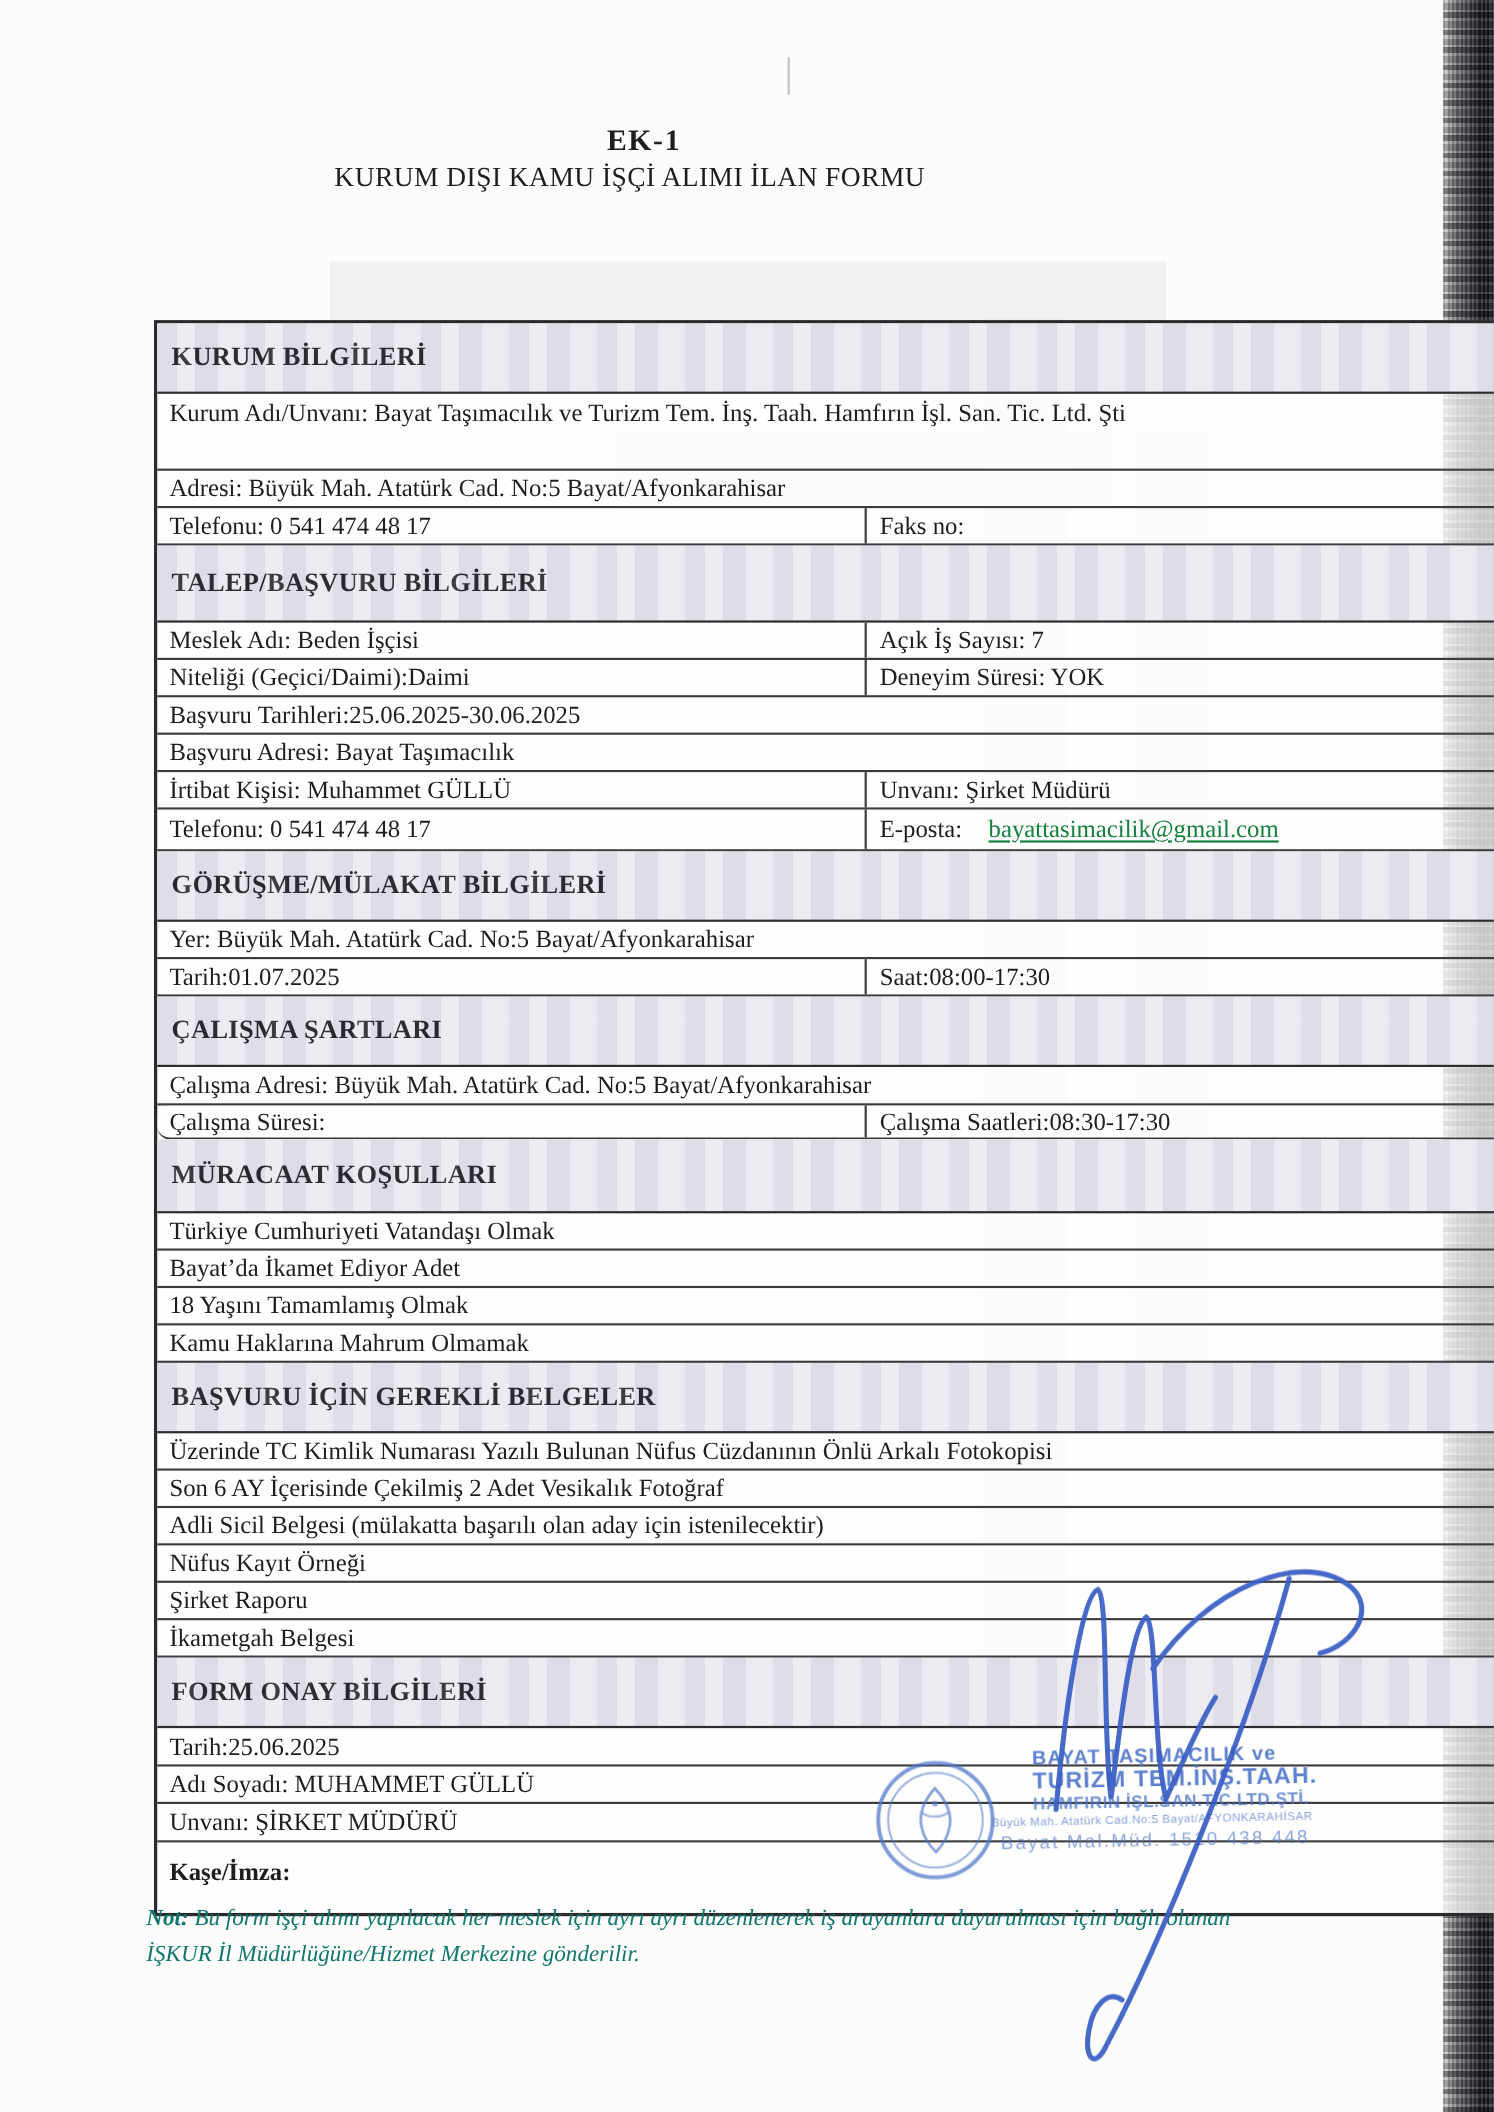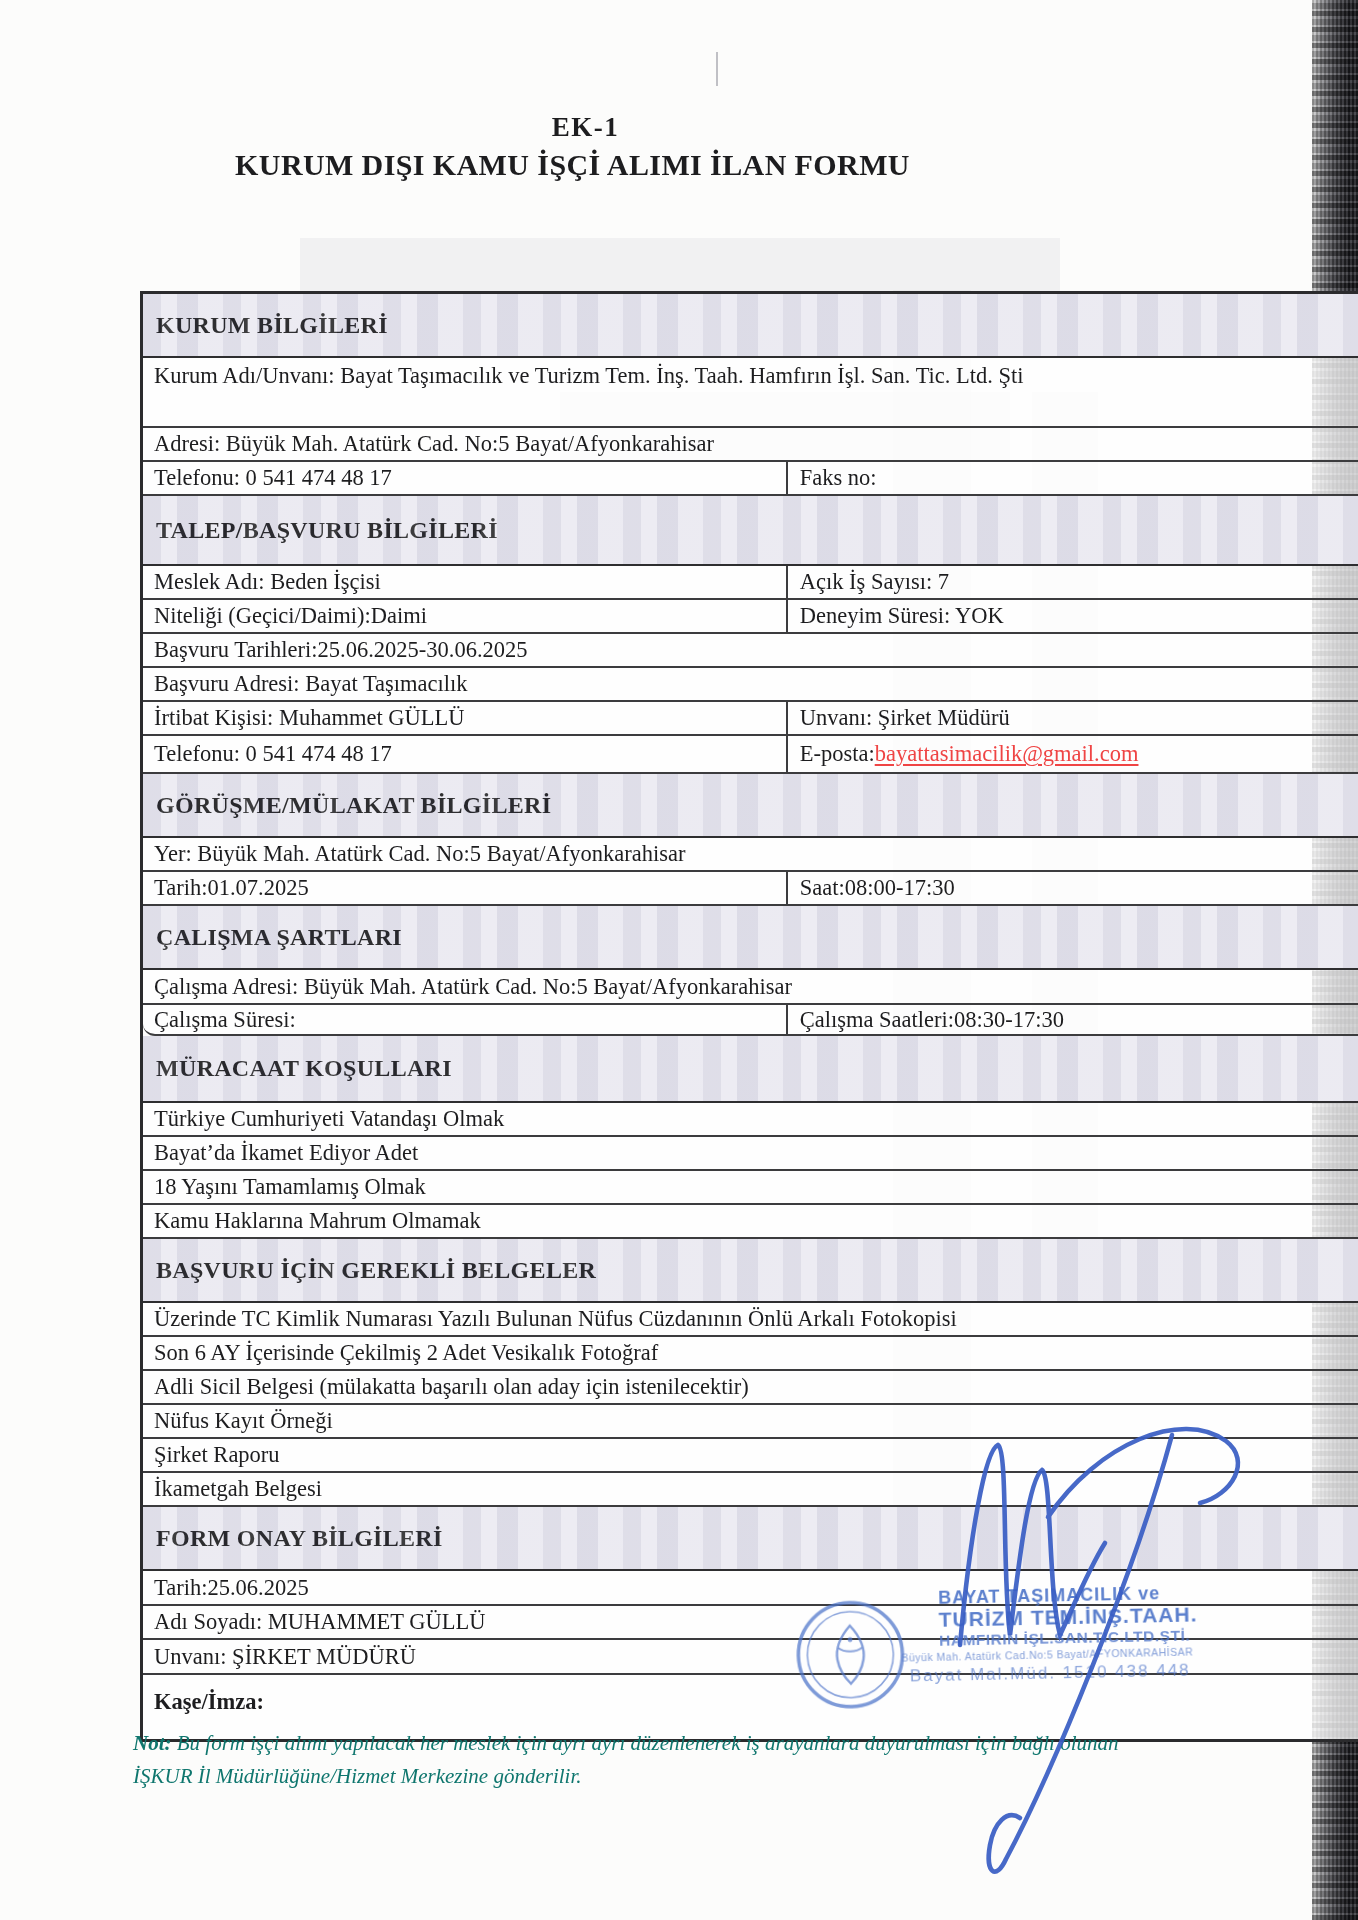--- a/index.html
+++ b/index.html
@@ -22,21 +22,21 @@
     position:absolute;right:0;top:0;width:46px;height:1920px;pointer-events:none;
     background:
       repeating-linear-gradient(0deg, rgba(0,0,0,0.38) 0 5px, rgba(255,255,255,0.10) 5px 7px, rgba(0,0,0,0.20) 7px 13px, rgba(255,255,255,0.06) 13px 16px),
       repeating-linear-gradient(90deg, rgba(0,0,0,0.30) 0 2px, rgba(125,125,130,0.28) 2px 4px),
       linear-gradient(90deg, rgba(70,70,78,0.0) 0%, rgba(70,70,78,0.45) 20%, rgba(45,45,52,0.80) 50%, rgba(24,24,30,0.95) 80%, rgba(30,30,36,0.95) 100%);
   }
 
   
   .title-block{position:absolute;top:112px;left:0;width:1145px;text-align:center;}
   .title-1{font-size:27px;font-weight:bold;letter-spacing:1.5px;padding-left:26px;}
-  .title-2{font-size:30px;font-weight:bold;margin-top:5px;letter-spacing:0.4px;}
+  .title-2{font-size:25px;font-weight:normal;margin-top:5px;letter-spacing:0.4px;}
 
   
   .form-table{
     position:absolute;left:140px;top:291px;width:1254px;
     border:3px solid #2b2b2d;background:rgba(255,255,255,0.6);
     box-sizing:border-box;
   }
   .sec-header{
     position:relative;height:64px;display:flex;align-items:center;
     padding-left:13px;box-sizing:border-box;
@@ -54,21 +54,21 @@
     display:flex;align-items:center;height:34px;box-sizing:border-box;
     font-size:22.5px;border-bottom:2px solid #3c3c3e;background:rgba(255,255,255,0.4);
   }
   .row:last-child{border-bottom:none;font-weight:bold;}
   .row.tall2{height:70px;align-items:flex-start;line-height:33px;}
   .row.kase{height:64px;align-items:flex-start;padding-top:14px;}
   .cell-1{width:51.5%;padding:0 8px 0 11px;box-sizing:border-box;white-space:nowrap;overflow:visible;}
   .row.full .cell-1{width:100%;white-space:normal;}
   .cell-2{flex:1;border-left:2px solid #3c3c3e;padding:0 8px 0 12px;box-sizing:border-box;align-self:stretch;display:flex;align-items:center;}
   .row.tall2 .cell-1{padding-top:1px;}
-  .scan-link{color:#ef4444;text-decoration:underline;margin-left:0;text-underline-offset:3px;}
+  .scan-link{color:#15803d;text-decoration:underline;margin-left:24px;text-underline-offset:3px;}
 
   
   .note{
     position:absolute;left:133px;top:1727px;width:1045px;
     font-size:21px;font-style:italic;line-height:1.55;color:#0f766e;
   }
   .note b{font-weight:bold;}
 
   
   .stamp{

